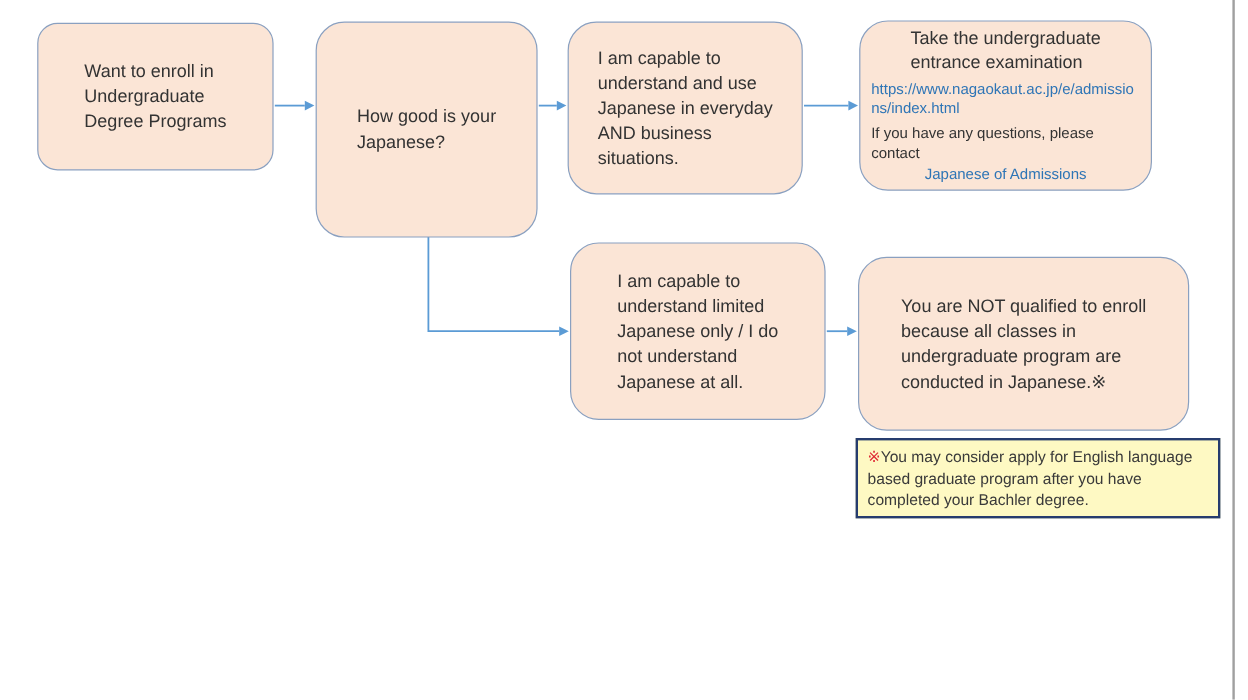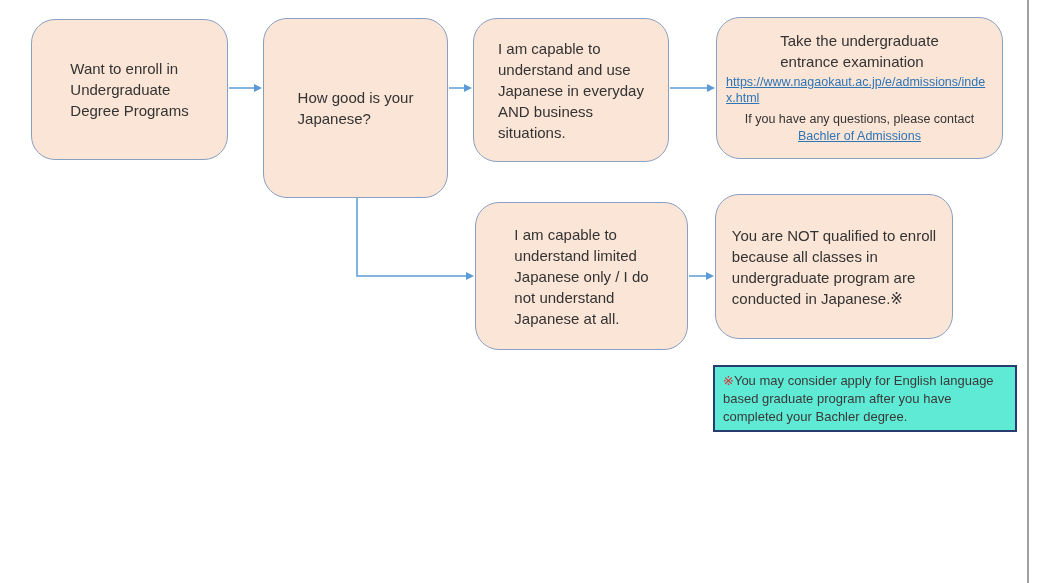--- a/index.html
+++ b/index.html
@@ -16,39 +16,39 @@
     position:absolute;box-sizing:border-box;
     background:#fbe5d6;
     border:1.5px solid #8aa0c0;
     border-radius:24px;
     display:flex;align-items:center;justify-content:center;
     text-align:left;color:#333333;
     font-size:15px;line-height:1.4;
   }
   .node-text{white-space:pre-line;padding:0 10px;}
 
-  .node-start{left:31px;top:19px;width:197px;height:141px;}
+  .node-start{left:31px;top:19px;width:197px;height:123px;border-radius:17px;}
   .node-question{left:263px;top:18px;width:185px;height:180px;}
   .node-capable{left:473px;top:18px;width:196px;height:144px;}
-  .node-exam{left:716px;top:17px;width:287px;height:142px;}
+  .node-exam{left:716px;top:17px;width:244px;height:142px;}
   .node-limited{left:475px;top:202px;width:213px;height:148px;}
-  .node-notqualified{left:715px;top:194px;width:238px;height:145px;}
+  .node-notqualified{left:715px;top:214px;width:276px;height:145px;}
 
   .exam-content{display:flex;flex-direction:column;align-items:center;padding:0 9px;width:100%;box-sizing:border-box;}
   .exam-title{white-space:pre-line;font-size:15px;line-height:1.35;color:#333333;}
   .link{
-    color:#2e75b6;text-decoration:underline;cursor:pointer;
+    color:#2e75b6;cursor:pointer;
     font-size:12.5px;line-height:1.3;
   }
   .url-link{display:block;max-width:100%;word-break:break-all;margin-top:2px;}
   .contact-line{font-size:12.5px;line-height:1.35;color:#333333;margin-top:5px;}
 
   .note{
     position:absolute;left:713px;top:365px;width:304px;height:67px;
-    box-sizing:border-box;border:2px solid #263c6e;background:#5eead4;
+    box-sizing:border-box;border:2px solid #263c6e;background:#fef9c3;
     padding:5px 8px;font-size:13px;line-height:1.4;color:#3a3a3a;text-align:left;
   }
   .note-marker{color:#df2b35;}
 
   .footer-title{
     position:absolute;left:30px;top:508px;
     font-size:19px;color:#262626;
   }
 
   .slide-edge{
@@ -102,21 +102,21 @@
 AND business
 situations.</div>
   </div>
 
   <div class="node node-exam">
     <div class="exam-content">
       <div class="exam-title">Take the undergraduate
 entrance examination</div>
       <a class="link url-link">https://www.nagaokaut.ac.jp/e/admissions/index.html</a>
       <div class="contact-line">If you have any questions, please contact</div>
-      <a class="link">Bachler of Admissions</a>
+      <a class="link">Japanese of Admissions</a>
     </div>
   </div>
 
   <div class="node node-limited">
     <div class="node-text">I am capable to
 understand limited
 Japanese only / I do
 not understand
 Japanese at all.</div>
   </div>

